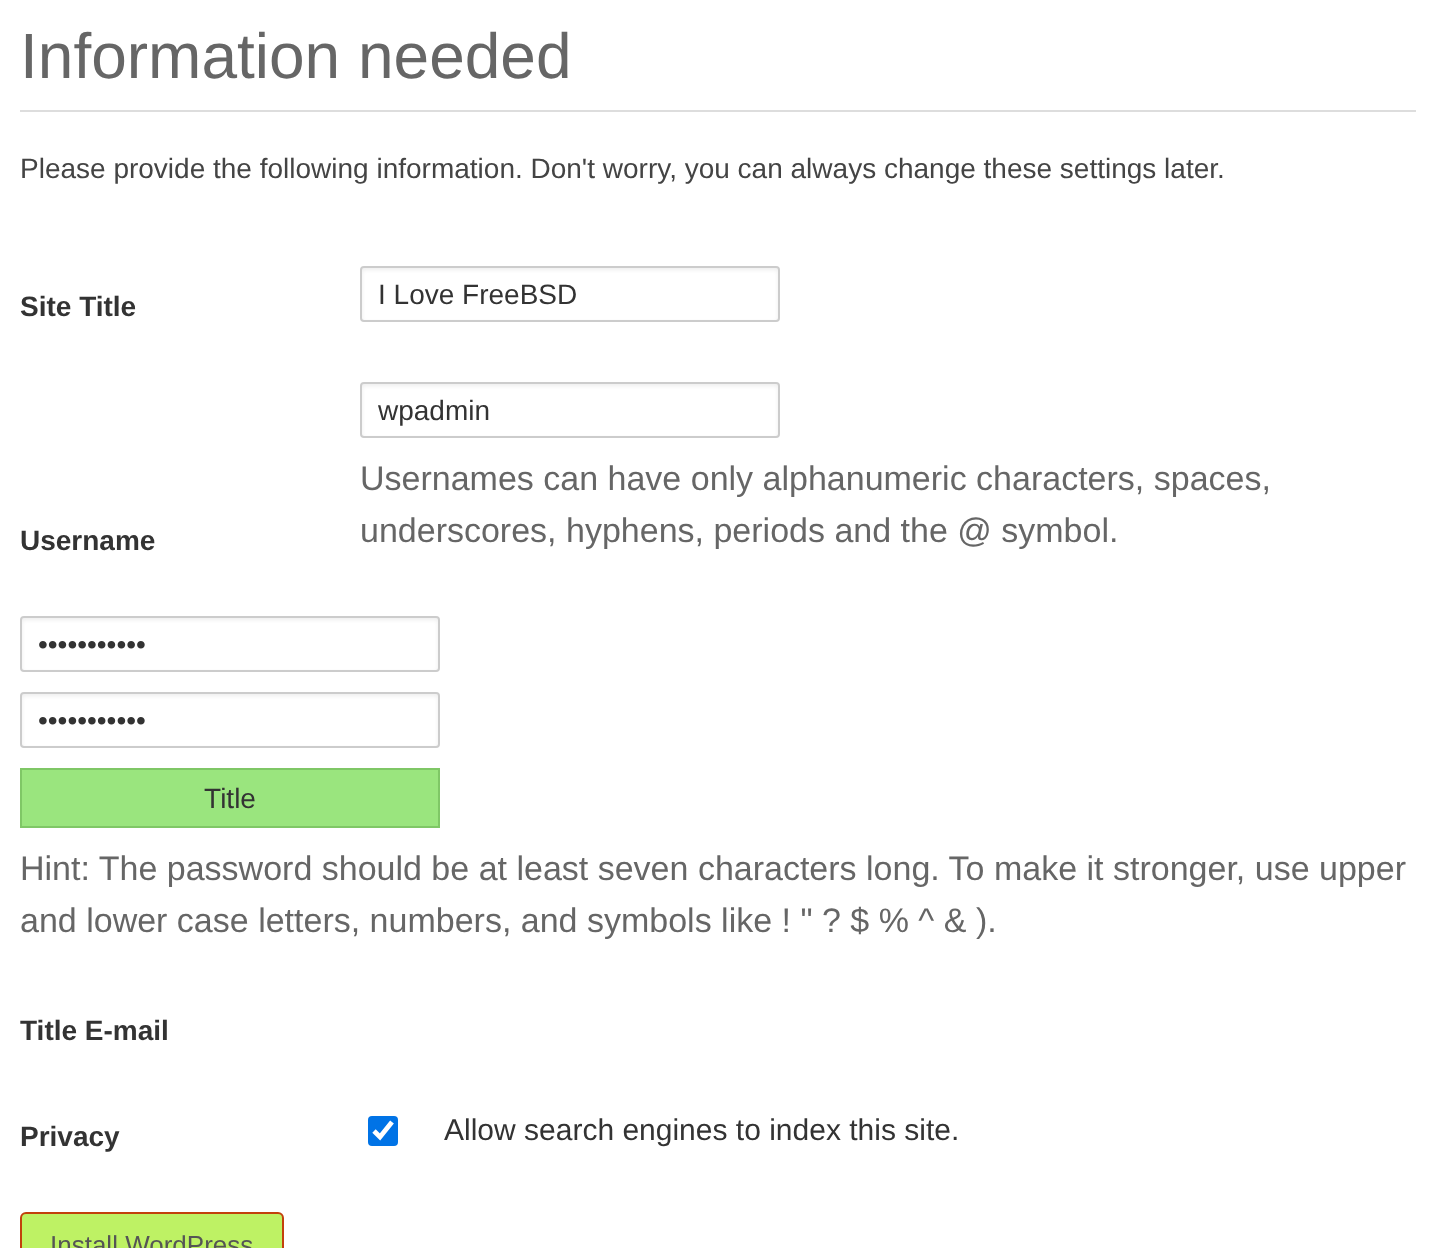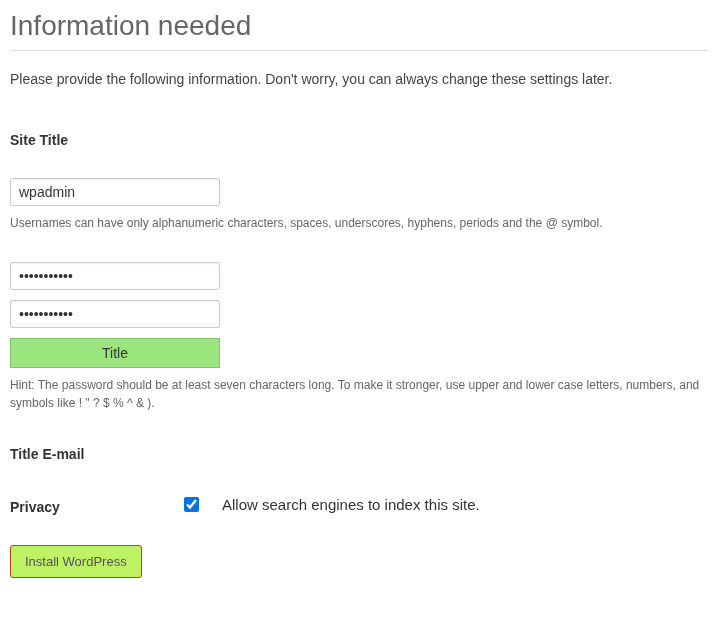--- a/index.html
+++ b/index.html
@@ -6,21 +6,21 @@
   body {
     margin: 0;
     padding: 10px;
     font-family: -apple-system, "Helvetica Neue", Helvetica, Arial, sans-serif;
     font-size: 14px;
     color: #444;
     background: #fff;
     width: 718px;
   }
   h1 {
-    font-size: 28px;
+    font-size: 32px;
     font-weight: 400;
     color: #666;
     margin: 0 0 12px 0;
     padding-bottom: 8px;
     border-bottom: 1px solid #ddd;
   }
   .intro {
     margin: 20px 0 41px 0;
     color: #444;
   }
@@ -56,21 +56,21 @@
     width: 210px;
     padding: 5px 8px;
     font-size: 14px;
     border: 1px solid #ccc;
     border-radius: 2px;
     box-shadow: inset 0 1px 2px rgba(0,0,0,0.07);
     color: #333;
     font-family: inherit;
   }
   .hint {
-    font-size: 12px;
+    font-size: 17px;
     color: #666;
     margin-top: 8px;
     line-height: 1.5;
   }
   .pw-stack input { display: block; margin-bottom: 10px; }
   .strength-meter {
     width: 210px;
     text-align: center;
     padding: 6px 0;
     background: #9ae57e;
@@ -114,23 +114,29 @@
 <body>
 
 <h1>Information needed</h1>
 
 <p class="intro">Please provide the following information. Don't worry, you can always change these settings later.</p>
 
 <div class="form-row">
   <div class="label-col">
     <div class="main-label">Site Title</div>
   </div>
+  <div class="field-col">
+    <input type="text" value="I Love FreeBSD" style="">
+  </div>
 </div>
 
 <div class="form-row">
+  <div class="label-col">
+    <div class="main-label">Username</div>
+  </div>
   <div class="field-col">
     <input type="text" value="wpadmin" style="">
     <div class="hint">Usernames can have only alphanumeric characters, spaces, underscores, hyphens, periods and the @ symbol.</div>
   </div>
 </div>
 
 <div class="form-row">
   <div class="field-col">
     <div class="pw-stack">
       <input type="password" value="•••••••••••" style="">

